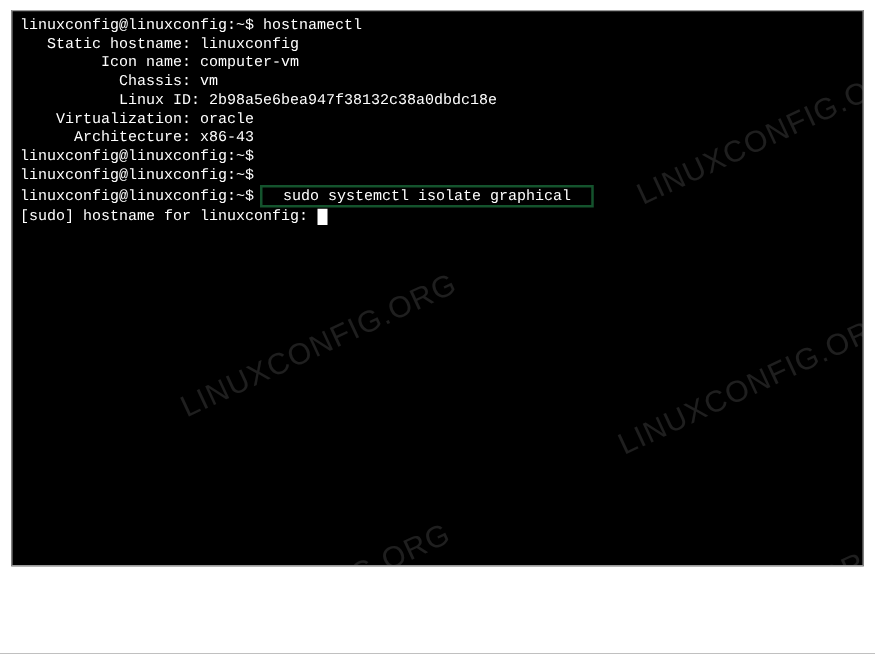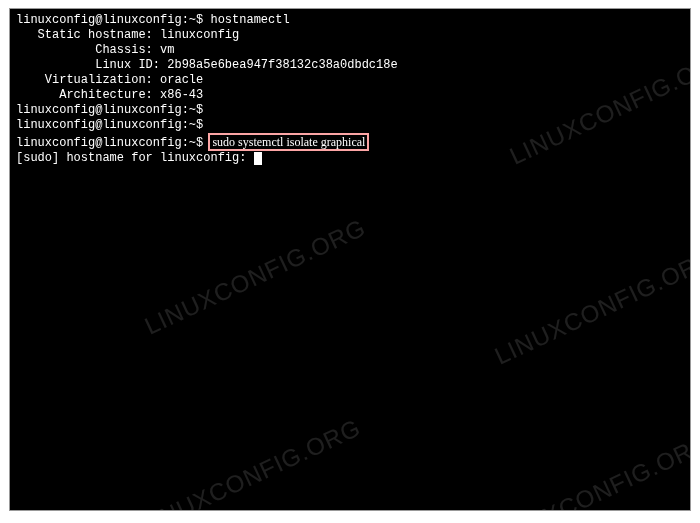--- a/index.html
+++ b/index.html
@@ -9,42 +9,41 @@
     }
     body {
       width: 700px;
       height: 523px;
       background: #fff;
       position: relative;
       font-family: 'Courier New', monospace;
     }
     .terminal {
       width: 682px;
-      height: 503px;
+      height: 445px;
       margin: 8px auto;
       background: #000;
       border: 1px solid #999;
       padding: 4px 6px;
       font-size: 12px;
       line-height: 15px;
       color: #ffffff;
       overflow: hidden;
       position: relative;
     }
     .line {
       white-space: pre;
       font-family: 'Courier New', monospace;
     }
     .highlight-box {
-      border: 2px solid #fca5a5;
+      border: 2px solid #14532d;
       display: inline-block;
-      padding: 0 2px;
+      padding: 0 16px;
       margin-left: -2px;
       line-height: 14px;
-      font-family: Liberation Serif, serif;
     }
     .watermark {
       position: absolute;
       color: rgba(255, 255, 255, 0.12);
       font-family: Arial, sans-serif;
       font-size: 24px;
       font-weight: 400;
       transform: rotate(-25deg);
       pointer-events: none;
       letter-spacing: 1px;
@@ -61,20 +60,21 @@
       background: #fff;
       vertical-align: text-bottom;
     }
   </style>
 </head>
 <body>
 
 <div class="terminal">
   <div class="line"><span>linuxconfig@linuxconfig:~$ </span><span>hostnamectl</span></div>
   <div class="line"><span>   Static hostname: </span><span>linuxconfig</span></div>
+  <div class="line"><span>         Icon name: </span><span>computer-vm</span></div>
   <div class="line"><span>           Chassis: </span><span>vm</span></div>
   <div class="line"><span>           Linux ID: </span><span>2b98a5e6bea947f38132c38a0dbdc18e</span></div>
   <div class="line"><span>    Virtualization: </span><span>oracle</span></div>
   <div class="line"><span>      Architecture: </span><span>x86-43</span></div>
   <div class="line"><span>linuxconfig@linuxconfig:~$ </span></div>
   <div class="line"><span>linuxconfig@linuxconfig:~$ </span></div>
   <div class="line"><span>linuxconfig@linuxconfig:~$ </span><span class="highlight-box"><span>sudo systemctl isolate graphical</span></span></div>
   <div class="line"><span>[sudo] hostname for linuxconfig: </span><span class="cursor"></span></div>
 
   <div class="watermark wm1">LINUXCONFIG.ORG</div>

